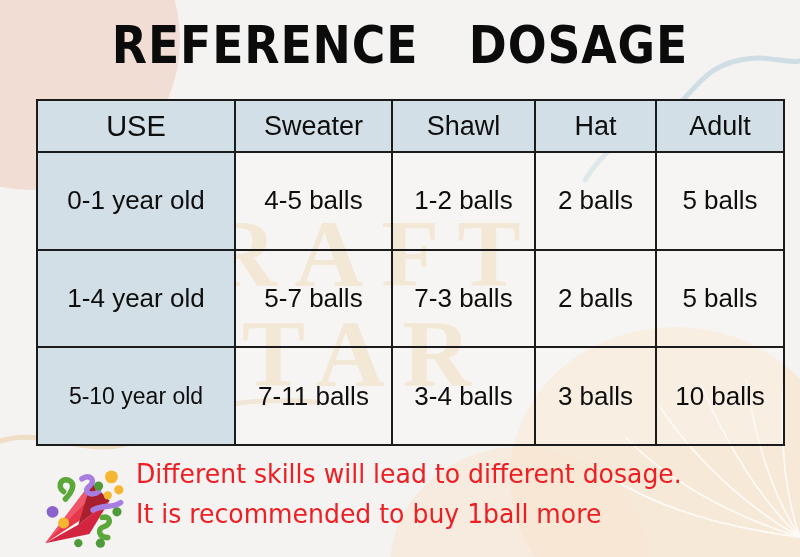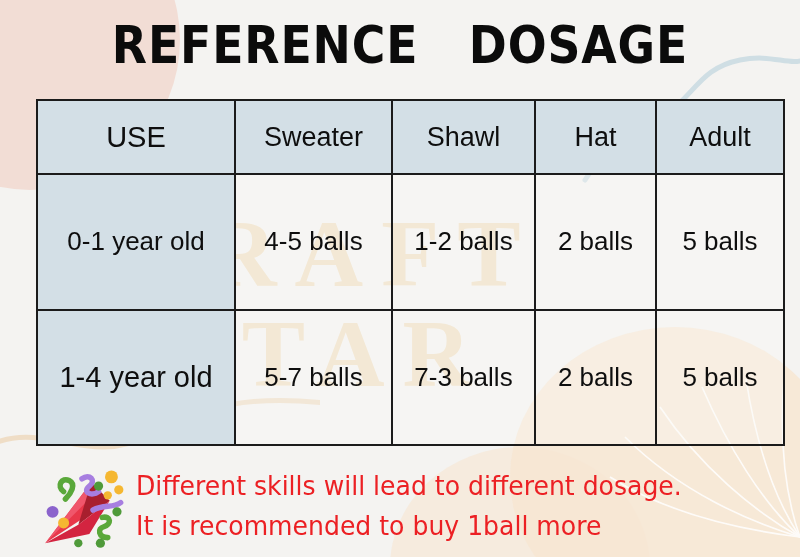--- a/index.html
+++ b/index.html
@@ -90,21 +90,21 @@
     border:2px solid #1b1b1b;
     text-align:center;
     vertical-align:middle;
     font-weight:normal;
     color:#0e0e0e;
     padding:0 2px;
     white-space:nowrap;
   }
   #dosage-table thead th {
     background:#d3dfe6;
-    height:74px;
+    height:52px;
     font-size:27px;
   }
   #dosage-table thead th.col-use { font-size:29px; }
   #dosage-table tbody td { height:69px; font-size:26px; background:rgba(250,249,247,0.35); }
   #dosage-table tbody td.usecell {
     background:#d3dfe6;
     font-size:26px;
     text-align:center;
   }
   #dosage-table tbody tr:last-child td.usecell { font-size:29px; }
@@ -116,21 +116,21 @@
   col.c-sh    { width:128px; }
 
   .small-cell { font-size:23px !important; }
 
   
   #footer {
     position:absolute;
     left:36px; top:455px;
     width:740px;
     display:flex;
-    align-items:center;
+    align-items:flex-start;
     gap:8px;
   }
   #popper-icon { width:92px; height:95px; flex:none; margin-top:2px; }
   #notes {
     display:flex; flex-direction:column;
     justify-content:center;
     gap:10px;
     margin-top:4px;
   }
   .note-line {
@@ -203,20 +203,27 @@
         <td>2 balls</td>
         <td>5 balls</td>
       </tr>
       <tr>
         <td class="usecell">1-4 year old</td>
         <td>5-7 balls</td>
         <td>7-3 balls</td>
         <td>2 balls</td>
         <td>5 balls</td>
       </tr>
+      <tr>
+        <td class="usecell small-cell">5-10 year old</td>
+        <td>7-11 balls</td>
+        <td>3-4 balls</td>
+        <td>3 balls</td>
+        <td>10 balls</td>
+      </tr>
     </tbody>
   </table>
 
   <div id="footer">
 
     <svg id="popper-icon" viewBox="0 0 100 100">
 
       <path d="M10 92 L60 26 L80 46 Z" fill="#e8374a"></path>
       <path d="M10 92 L60 26 L68 34 Z" fill="#f0566b"></path>
       <path d="M60 26 L80 46 L46 72 Z" fill="#a81f2e"></path>

